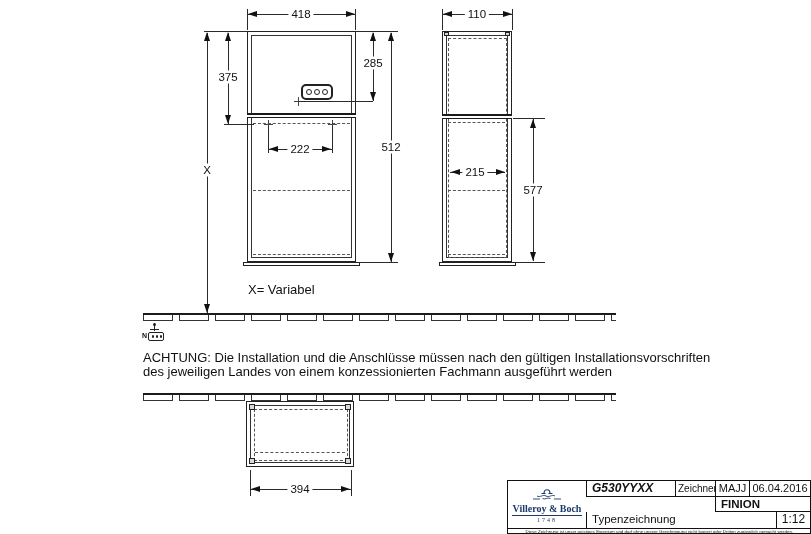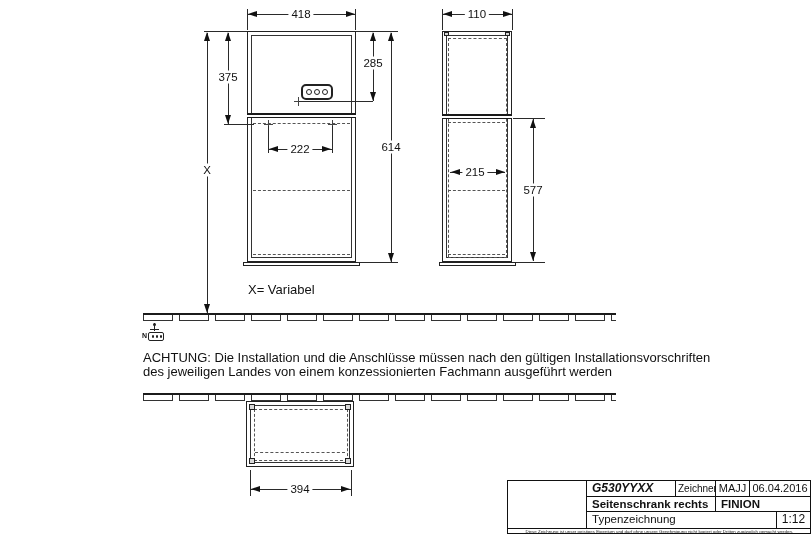--- a/index.html
+++ b/index.html
@@ -97,21 +97,21 @@
     <i class="ard" style="left:370px;top:92px"></i>
     <i class="hl" style="left:299px;top:101px;width:74px"></i>
     <span class="lbl" style="left:373px;top:63px">285</span>
   </div>
 
   <div class="g">
     <i class="vl" style="left:391px;top:33px;height:229px"></i>
     <i class="aru" style="left:388px;top:32px"></i>
     <i class="ard" style="left:388px;top:253px"></i>
     <i class="hl" style="left:358px;top:262px;width:40px"></i>
-    <span class="lbl" style="left:391px;top:147px">614</span>
+    <span class="lbl" style="left:391px;top:147px">512</span>
   </div>
 
   <div class="g">
     <i class="vl" style="left:268px;top:126px;height:27px"></i>
     <i class="vl" style="left:332px;top:126px;height:27px"></i>
     <i class="hl" style="left:268px;top:149px;width:64px"></i>
     <i class="arl" style="left:269px;top:146px"></i>
     <i class="arr" style="left:322px;top:146px"></i>
     <span class="lbl" style="left:300px;top:149px">222</span>
   </div>
@@ -186,25 +186,34 @@
     <i style="left:10px;top:0;width:3px;height:3px;background:#222;border-radius:50%"></i>
     <i style="left:7px;top:6px;width:9px;height:1px;background:#222"></i>
     <i style="left:5px;top:9px;width:16px;height:9px;border:1px solid #222;border-radius:2px;box-sizing:border-box;background:radial-gradient(circle at 4px 3.5px,#222 1px,transparent 1.4px),radial-gradient(circle at 8px 3.5px,#222 1px,transparent 1.4px),radial-gradient(circle at 12px 3.5px,#222 1px,transparent 1.4px)"></i>
     <span class="pwn" style="left:-1px;top:9px">N</span>
   </span>
 
   <div class="note" style="left:143px;top:351px">ACHTUNG: Die Installation und die Anschlüsse müssen nach den gültigen Installationsvorschriften</div>
   <div class="note" style="left:143px;top:365px">des jeweiligen Landes von einem konzessionierten Fachmann ausgeführt werden</div>
 
   <div class="tb">
+    <div class="logo">
+      <svg width="46" height="15" viewBox="0 0 46 15" fill="none">
+        <path d="M20 6.5 C20 1.5 26 1.5 26 6.5" stroke="#1c3a6b" stroke-width="1.2"></path>
+        <path d="M17.5 6.5 h4 M24.5 6.5 h4" stroke="#1c3a6b" stroke-width="1"></path>
+        <path d="M13 9 c3 2 6 -2 9 0 c3 2 6 -2 9 0" stroke="#1c3a6b" stroke-width="0.9"></path>
+        <path d="M9 12 h7 M30 12 h7 M18.5 11.5 c2.5 1.6 5 -1.6 8 0" stroke="#1c3a6b" stroke-width="0.9"></path>
+      </svg>
+      <span class="brand">Villeroy &amp; Boch</span>
+      <span class="byear">1748</span>
+    </div>
     <div class="cell" style="left:78px;top:0;width:89px;height:16px;font-weight:bold;font-style:italic;font-size:12px;line-height:15px;padding-left:5px">G530YYXX</div>
     <div class="cell" style="left:167px;top:0;width:40px;height:16px;font-size:10px;line-height:15px;padding-left:2px">Zeichner</div>
     <div class="cell" style="left:207px;top:0;width:34px;height:16px;font-size:11px;line-height:15px;text-align:center">MAJJ</div>
     <div class="cell" style="left:241px;top:0;width:61px;height:16px;font-size:11px;line-height:15px;text-align:center">06.04.2016</div>
-    <div class="cell" style="left:78px;top:16px;width:129px;height:15px;font-weight:bold;font-size:11.5px;line-height:14px;padding-left:5px">Seitenschrank rechts</div>
     <div class="cell" style="left:207px;top:16px;width:95px;height:15px;font-weight:bold;font-size:11.5px;line-height:14px;padding-left:5px">FINION</div>
     <div class="cell nb" style="left:78px;top:31px;width:190px;height:16px;font-size:11.5px;line-height:15px;padding-left:5px">Typenzeichnung</div>
     <div class="cell nb" style="left:268px;top:31px;width:34px;height:16px;font-size:12px;line-height:15px;text-align:center">1:12</div>
     <div class="tbd">
         <span>Diese Zeichnung ist unser geistiges Eigentum und darf ohne unsere Genehmigung nicht kopiert oder Dritten zugänglich gemacht werden.</span>
       </div>
   </div>
 
 </div>
 

